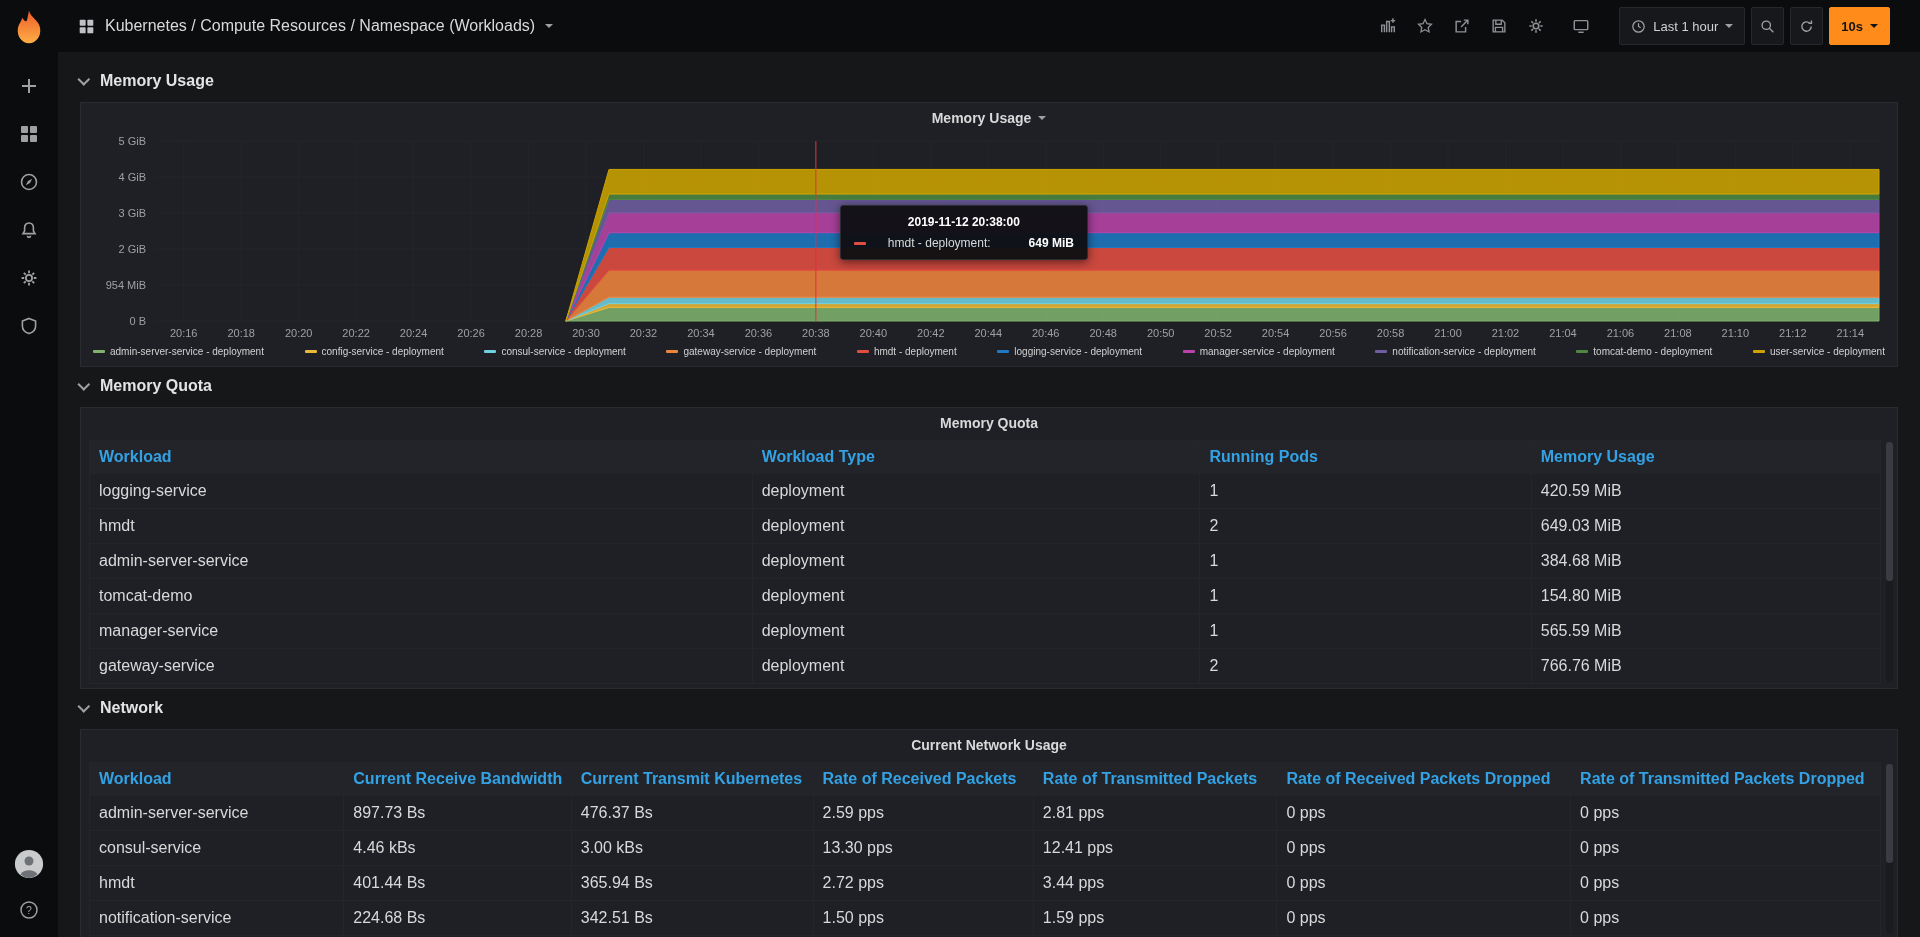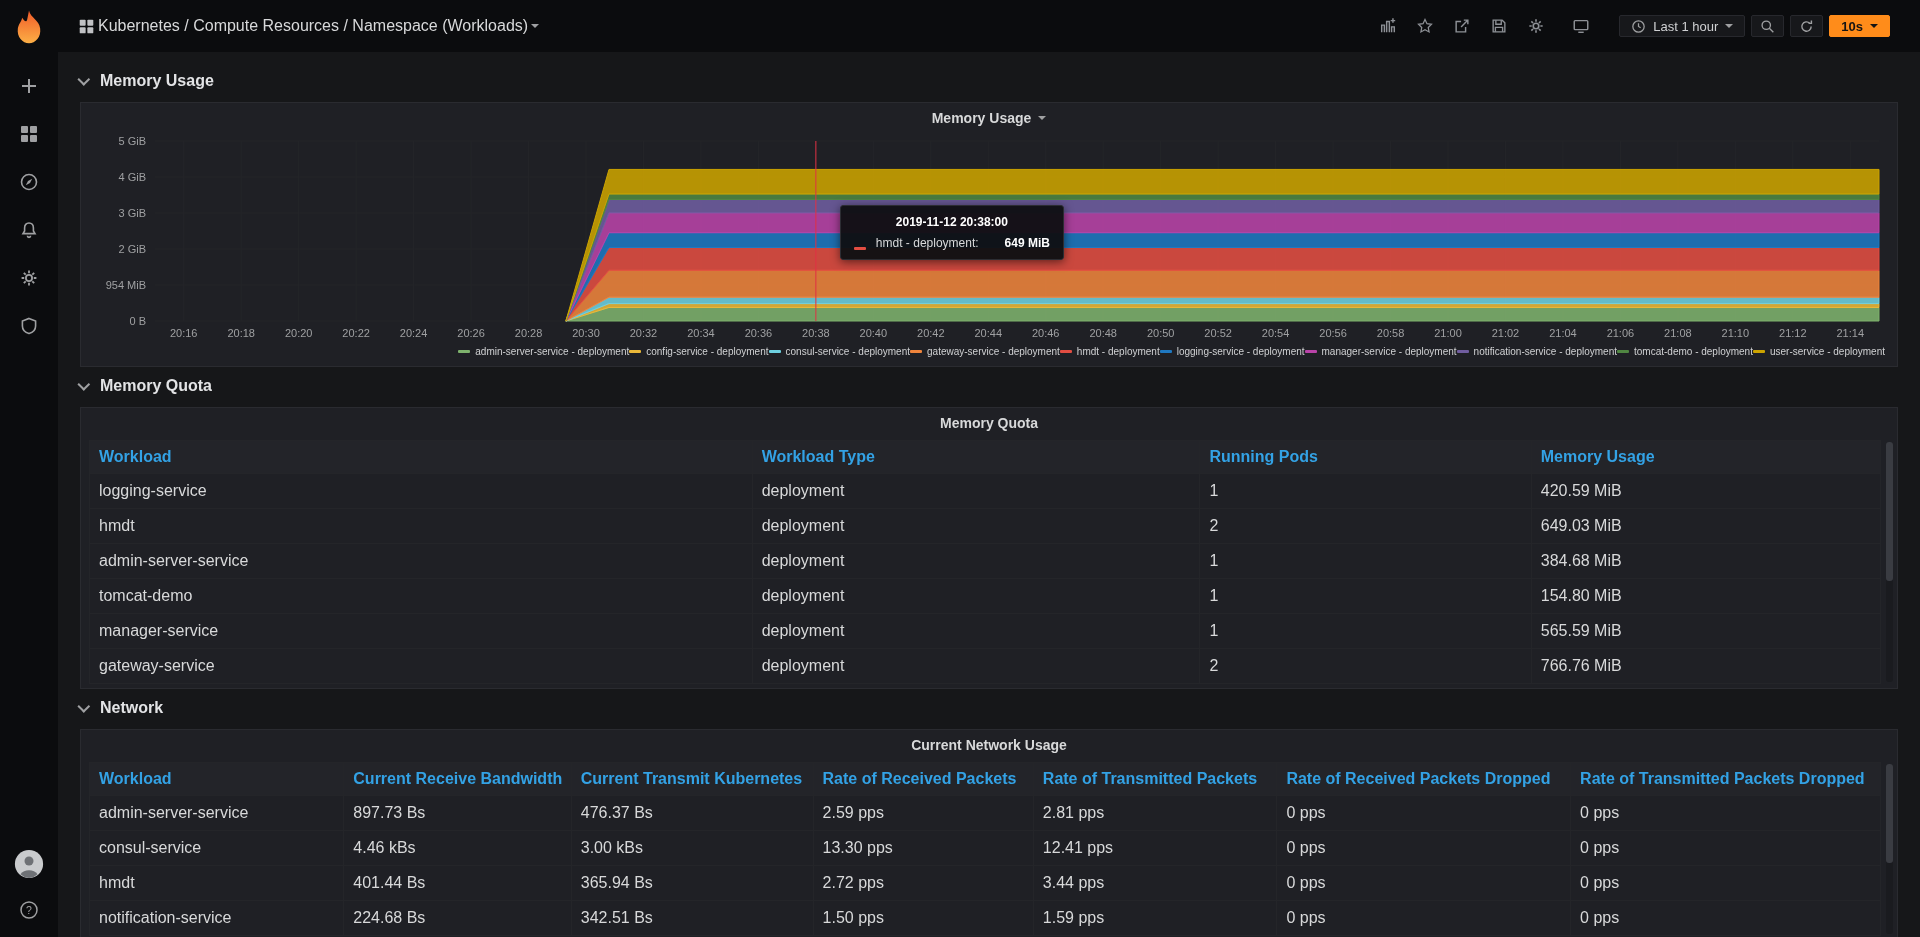--- a/index.html
+++ b/index.html
@@ -12,58 +12,58 @@
     align-items:center;padding:9px 0 16px}
   .logo{width:36px;height:36px;cursor:pointer;margin-bottom:30px}
   .side-icons{display:flex;flex-direction:column;gap:26px;align-items:center}
   .side-icon{width:22px;height:22px;cursor:pointer;display:flex;align-items:center;justify-content:center}
   .side-icon svg{width:20px;height:20px}
   .side-bottom{margin-top:auto;display:flex;flex-direction:column;gap:20px;align-items:center}
 
   
   .main{flex:1;display:flex;flex-direction:column;min-width:0}
   .navbar{height:52px;flex:none;background:#0b0c0e;display:flex;align-items:center;padding:0 30px 0 20px}
-  .breadcrumb-wrap{display:flex;align-items:center;gap:3px;font-size:16px;color:#d8d9da;cursor:pointer}
+  .breadcrumb-wrap{display:flex;align-items:center;gap:10px;font-size:16px;color:#d8d9da;cursor:pointer}
   .grid-icon svg{width:17px;height:17px;display:block}
   .caret{width:0;height:0;border-left:4px solid transparent;border-right:4px solid transparent;
     border-top:4px solid #9fa0a2;display:inline-block}
   .caret.dark{border-top-color:#141414}
   .nav-right{margin-left:auto;display:flex;align-items:center;gap:15px}
   .icon-btn{width:22px;height:22px;display:flex;align-items:center;justify-content:center;cursor:pointer}
   .icon-btn svg{width:18px;height:18px}
   .icon-btn.monitor{margin-left:8px;margin-right:4px}
   .time-group{display:flex;align-items:center;gap:6px;margin-left:8px}
-  .time-btn{display:flex;align-items:center;gap:7px;height:22px;padding:0 11px;background:#17181b;
+  .time-btn{display:flex;align-items:center;gap:7px;height:38px;padding:0 11px;background:#17181b;
     border:1px solid #27282d;border-radius:2px;color:#d0d1d3;font-size:13px;cursor:pointer;white-space:nowrap}
   .time-btn svg{width:15px;height:15px}
   .time-btn.sq{padding:0 8px}
   .time-btn.refresh-interval{background:#ff8c1a;border-color:#ff8c1a;color:#141414;font-weight:700}
 
   
   .content{flex:1;padding:10px 22px 0;overflow:hidden}
   .section-header{display:flex;align-items:center;gap:11px;height:26px;font-size:16px;font-weight:700;
     color:#e3e4e6;cursor:pointer;margin-top:6px}
   .chev{width:9px;height:9px;border-left:2px solid #9fa0a2;border-bottom:2px solid #9fa0a2;
     transform:rotate(-45deg) translate(1px,-2px)}
   .panel{background:#1f2025;border:1px solid #2a2b30;margin-top:8px;position:relative}
   .panel-title{height:30px;display:flex;align-items:center;justify-content:center;gap:7px;
     font-size:14px;font-weight:600;color:#d8d9da;cursor:pointer}
 
   
   .chart-wrap{position:relative;padding:0 6px}
   #mem-chart-svg{display:block;width:100%;height:210px}
   #mem-chart-svg text.tick{font-family:"Liberation Sans",sans-serif;font-size:11px;fill:#9fa0a2}
-  .legend{display:flex;justify-content:flex-end;align-items:center;padding:3px 12px 9px;
+  .legend{display:flex;justify-content:space-between;align-items:center;padding:3px 12px 9px;
     font-size:10px;color:#d0d1d3;white-space:nowrap;overflow:hidden}
   .legend-item{display:flex;align-items:center;gap:5px;cursor:pointer}
   .legend-dash{width:12px;height:3px;border-radius:1px;display:inline-block;flex:none}
   .chart-tooltip{position:absolute;top:72px;background:rgba(15,16,19,.96);border:1px solid #2c2d33;
     border-radius:3px;padding:9px 13px;font-size:12px;box-shadow:0 2px 10px rgba(0,0,0,.55);min-width:168px;z-index:5}
   .tt-time{font-weight:700;text-align:center;margin-bottom:7px;color:#fff}
-  .tt-row{display:flex;align-items:flex-end;gap:10px}
+  .tt-row{display:flex;align-items:center;gap:22px}
   .tt-dash{width:12px;height:3px;border-radius:1px;flex:none}
   .tt-val{font-weight:700;color:#fff;margin-left:16px}
 
   
   .table-wrap{position:relative;padding:2px 16px 4px 8px}
   .gtable{width:100%;border-collapse:collapse;table-layout:fixed;font-size:16px}
   .gtable th{color:#33a2e5;font-weight:600;text-align:left;padding:7px 9px;border:1px solid #242529;
     background:rgba(255,255,255,.02);cursor:pointer;white-space:nowrap;overflow:hidden}
   .gtable td{padding:8px 9px;border:1px solid #242529;color:#d8d9da;white-space:nowrap;overflow:hidden}
   .wl-link{color:#d8d9da;cursor:pointer}

